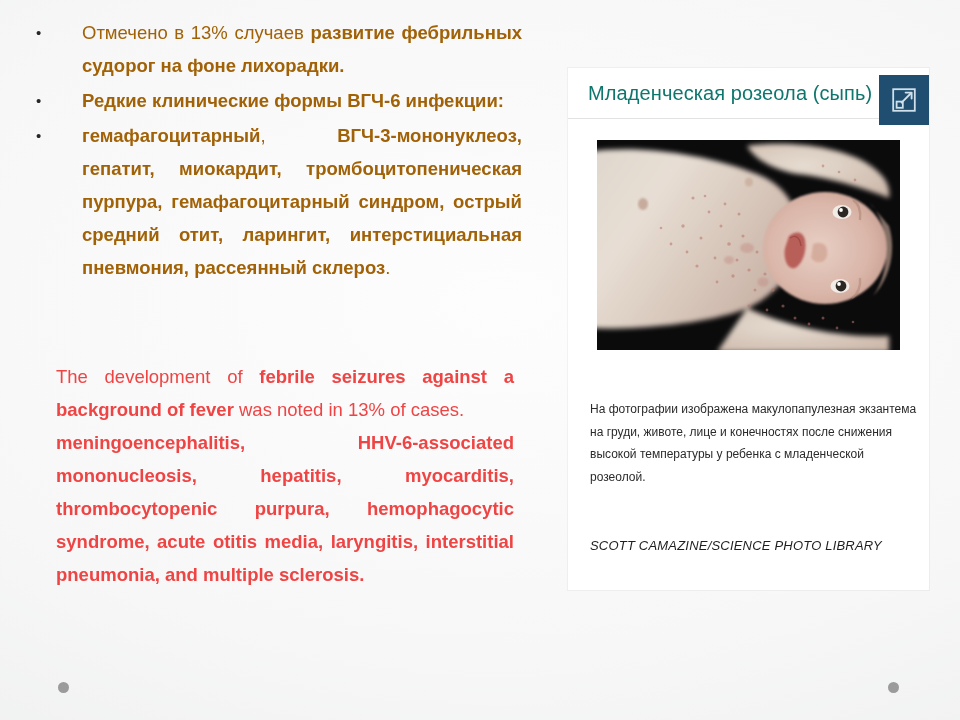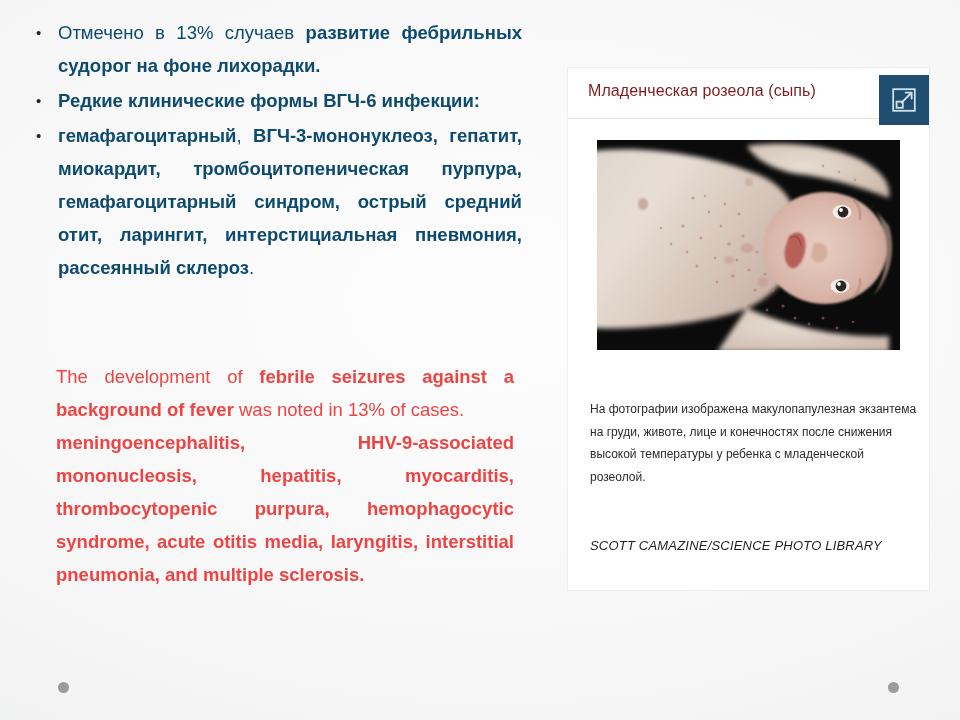--- a/index.html
+++ b/index.html
@@ -24,23 +24,24 @@
     margin-bottom:2px;
   }
   .bullet-mark{
     width:28px;flex:0 0 28px;
     color:#262626;font-size:15px;line-height:33px;
     text-align:left;padding-left:6px;box-sizing:border-box;
   }
   .bullet-text{
     flex:1 1 auto;
     font-size:18.5px;line-height:33px;
-    color:#0c4a6e;
+    color:#a16207;
     text-align:justify;
     text-justify:inter-word;
+    margin-left:24px;
   }
   .b{font-weight:bold;}
   .n{font-weight:normal;}
   .j-normal{
     text-align:justify;
     text-align-last:left;
   }
 
   .para-block{
     position:absolute;left:56px;top:360px;width:458px;
@@ -54,21 +55,21 @@
   .card{
     position:absolute;left:568px;top:68px;width:361px;height:522px;
     background:#ffffff;
     box-shadow:0 0 0 1px rgba(0,0,0,0.04);
   }
   .card-header{
     position:relative;height:50px;
   }
   .card-title{
     position:absolute;left:20px;top:14px;
-    font-size:16px;color:#7f1d1d;
+    font-size:20px;color:#0f766e;
     letter-spacing:0.1px;
     white-space:nowrap;
   }
   .expand-btn{
     position:absolute;right:0;top:7px;
     width:50px;height:50px;
     background:#1f4e70;
     display:flex;align-items:center;justify-content:center;
     cursor:pointer;
   }
@@ -132,21 +133,21 @@
 
       <div class="bullet-row">
         <div class="bullet-mark">•</div>
         <div class="bullet-text j-normal"><span class="b">гемафагоцитарный</span><span class="n">, </span><span class="b">ВГЧ-3-мононуклеоз, гепатит, миокардит, тромбоцитопеническая пурпура, гемафагоцитарный синдром, острый средний отит, ларингит, интерстициальная пневмония, рассеянный склероз</span><span class="n">.</span></div>
       </div>
 
     </div>
 
     <div class="para-block">
       <p class="para j-normal"><span class="n">The development of </span><span class="b">febrile seizures against a background of fever</span><span class="n"> was noted in 13% of cases.</span></p>
-      <p class="para j-normal"><span class="b">meningoencephalitis, HHV-9-associated mononucleosis, hepatitis, myocarditis, thrombocytopenic purpura, hemophagocytic syndrome, acute otitis media, laryngitis, interstitial pneumonia, and multiple sclerosis.</span></p>
+      <p class="para j-normal"><span class="b">meningoencephalitis, HHV-6-associated mononucleosis, hepatitis, myocarditis, thrombocytopenic purpura, hemophagocytic syndrome, acute otitis media, laryngitis, interstitial pneumonia, and multiple sclerosis.</span></p>
     </div>
 
   </div>
 
   <div class="card">
 
     <div class="card-header">
       <div class="card-title">Младенческая розеола (сыпь)</div>
 
       <div class="expand-btn">

